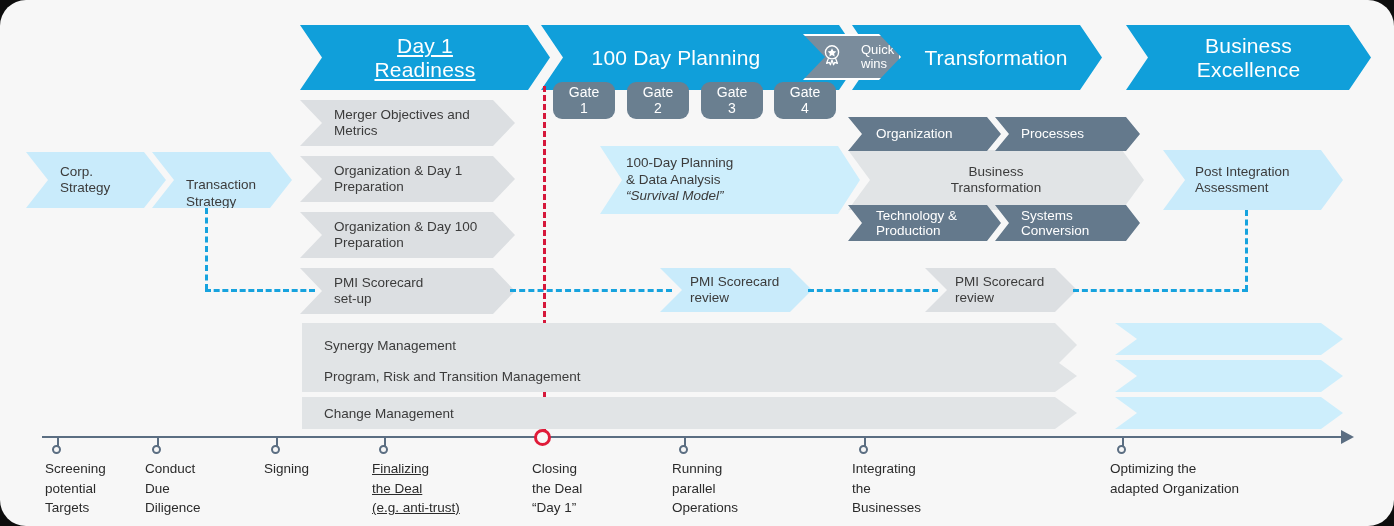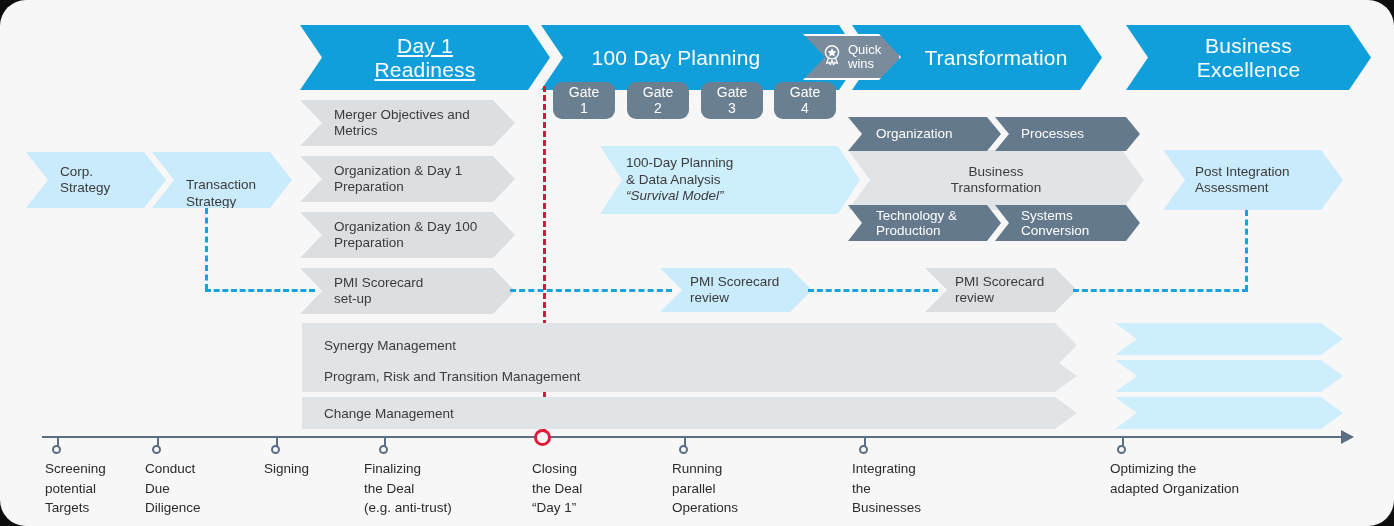--- a/index.html
+++ b/index.html
@@ -28,21 +28,21 @@
     background:#109FDA;color:#ffffff;
     justify-content:center;text-align:center;
     font-size:21px;line-height:1.12;font-weight:400;
     letter-spacing:.2px;
   }
   .phase span{display:block;padding:0 10px;}
 
   
   .quickwins{
     background:#7a8c9c;color:#fff;border:2px solid #ffffff;
-    display:flex;align-items:center;gap:5px;padding-left:16px;
+    display:flex;align-items:center;gap:18px;padding-left:16px;
     font-size:13px;line-height:1.05;
   }
   .qw-text{display:block;}
 
   
   .gate{
     background:#6a7f90;color:#fff;border-radius:9px;
     display:flex;flex-direction:column;align-items:center;justify-content:center;
     font-size:14px;line-height:1.12;text-align:center;
   }
@@ -270,21 +270,21 @@
       <div class="abs tl-stem" style="left: 157px; top: 437px; height: 9px;"></div>
       <div class="abs tl-dot" style="left: 151.5px; top: 445px;"></div>
       <div class="abs tl-label" style="left: 145px; top: 459px; width: 160px;">Conduct
 Due
 Diligence</div>
       <div class="abs tl-stem" style="left: 276px; top: 437px; height: 9px;"></div>
       <div class="abs tl-dot" style="left: 270.5px; top: 445px;"></div>
       <div class="abs tl-label" style="left: 264px; top: 459px; width: 160px;">Signing</div>
       <div class="abs tl-stem" style="left: 384px; top: 437px; height: 9px;"></div>
       <div class="abs tl-dot" style="left: 378.5px; top: 445px;"></div>
-      <div class="abs tl-label" style="left: 364px; top: 459px; width: 160px;">Finalizing
+      <div class="abs tl-label" style="left: 372px; top: 459px; width: 160px; text-decoration: underline;">Finalizing
 the Deal
 (e.g. anti-trust)</div>
       <div class="abs tl-stem" style="left: 544px; top: 437px; height: 4px;"></div>
       <div class="abs tl-dot big" style="left: 533.5px; top: 429px;"></div>
       <div class="abs tl-label" style="left: 532px; top: 459px; width: 160px;">Closing
 the Deal
 “Day 1”</div>
       <div class="abs tl-stem" style="left: 684px; top: 437px; height: 9px;"></div>
       <div class="abs tl-dot" style="left: 678.5px; top: 445px;"></div>
       <div class="abs tl-label" style="left: 672px; top: 459px; width: 160px;">Running

